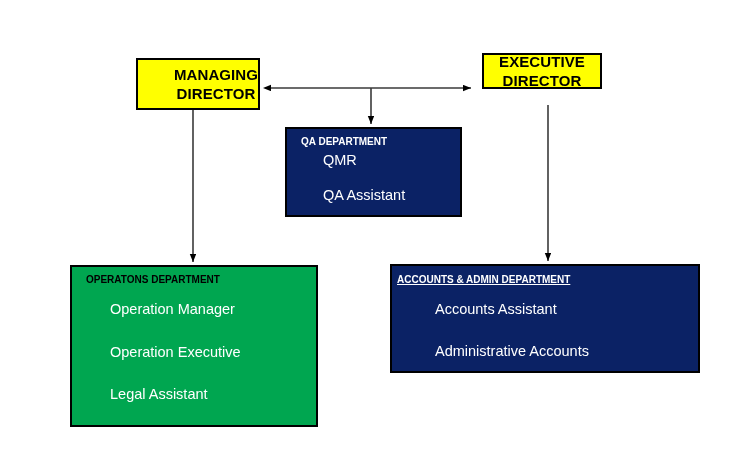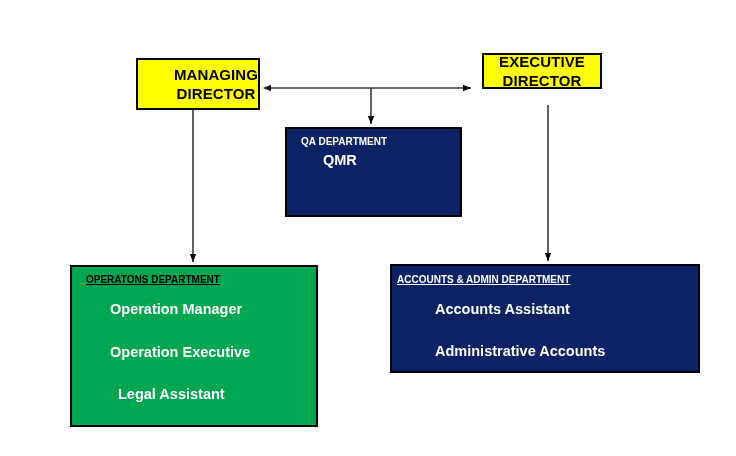--- a/index.html
+++ b/index.html
@@ -65,45 +65,45 @@
   .dept-green { background: #00A650; }
 
   .dept-title {
     position: absolute;
     font-weight: bold;
     font-size: 10px;
     line-height: 17px;
     white-space: nowrap;
   }
   .dept-title-white { color: #ffffff; }
-  .dept-title-black { color: #000000; text-decoration: underline; }
+  .dept-title-black { color: #000000; }
 
   .dept-item {
     position: absolute;
     color: #ffffff;
     font-size: 14.5px;
     line-height: 17px;
     white-space: nowrap;
-    font-weight: bold;
+    font-weight: normal;
   }
 
   #qa-box       { left: 285px; top: 127px; width: 177px; height: 90px; }
   #ops-box      { left: 70px;  top: 265px; width: 248px; height: 162px; }
   #accounts-box { left: 390px; top: 264px; width: 310px; height: 109px; }
 
   
   #qa-title { left: 301px; top: 133px; }
   #qa-item-0 { left: 323px; top: 152px; }
   #qa-item-1 { left: 323px; top: 187px; }
 
   
   #ops-title { left: 86px;  top: 271px; }
   #ops-item-0 { left: 110px; top: 301px; }
   #ops-item-1 { left: 110px; top: 344px; }
-  #ops-item-2 { left: 110px; top: 386px; margin-left: 8px; }
+  #ops-item-2 { left: 110px; top: 386px; }
 
   
   #acc-title { left: 397px; top: 271px; text-decoration: underline; }
   #acc-item-0 { left: 435px; top: 301px; }
   #acc-item-1 { left: 435px; top: 343px; }
 </style>
 </head>
 <body>
 
 <div id="canvas">
@@ -160,20 +160,21 @@
   </div>
 
   <div class="box exec-box" id="ed-box">
     <div class="exec-line">EXECUTIVE</div>
     <div class="exec-line">DIRECTOR</div>
   </div>
 
   <div class="box dept-box dept-navy" id="qa-box"></div>
   <div class="dept-title dept-title-white" id="qa-title">QA DEPARTMENT</div>
   <div class="dept-item" id="qa-item-0">QMR</div>
+  <div class="dept-item" id="qa-item-1">QA Assistant</div>
 
   <div class="box dept-box dept-green" id="ops-box"></div>
   <div class="dept-title dept-title-black" id="ops-title">OPERATONS DEPARTMENT</div>
   <div class="dept-item" id="ops-item-1">Operation Executive</div>
   <div class="dept-item" id="ops-item-0">Operation Manager</div>
   <div class="dept-item" id="ops-item-2">Legal Assistant</div>
 
   <div class="box dept-box dept-navy" id="accounts-box"></div>
   <div class="dept-title dept-title-white" id="acc-title">ACCOUNTS &amp; ADMIN DEPARTMENT</div>
   <div class="dept-item" id="acc-item-0">Accounts Assistant</div>

